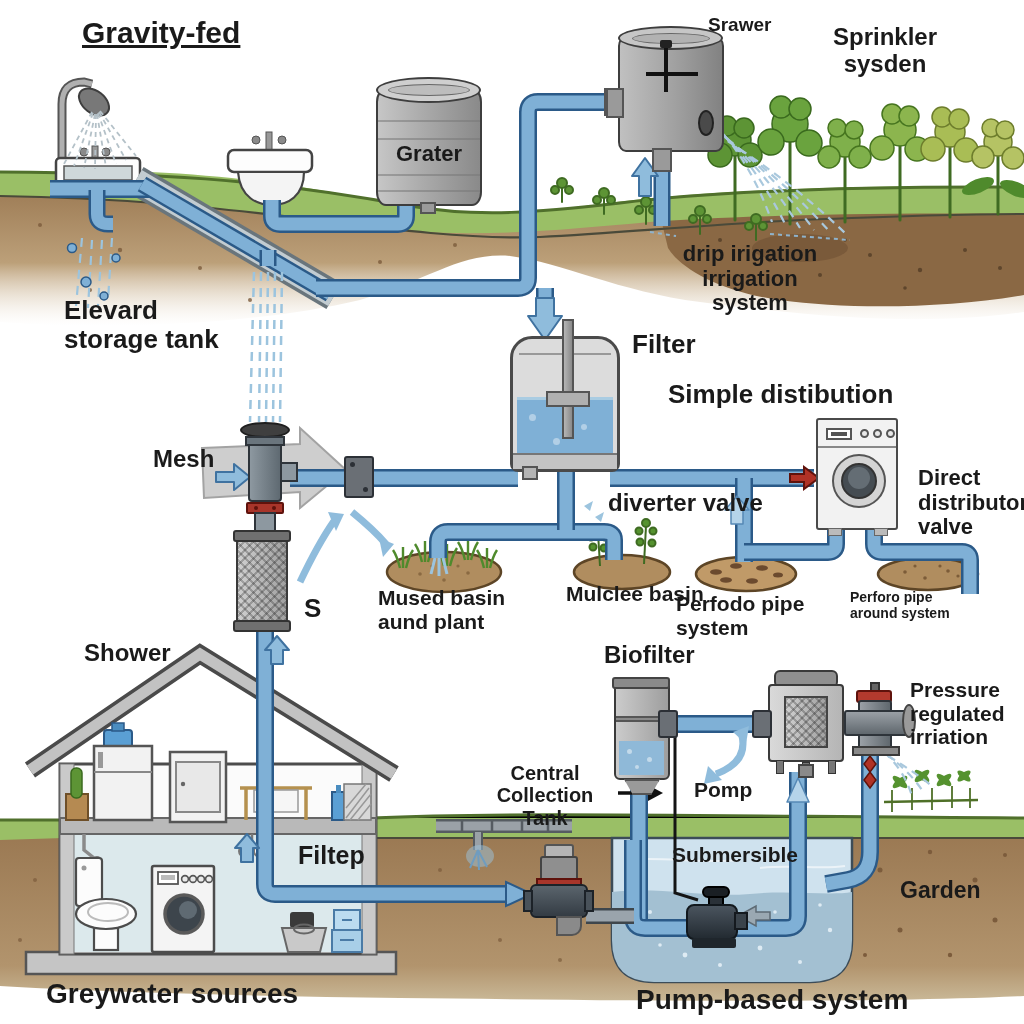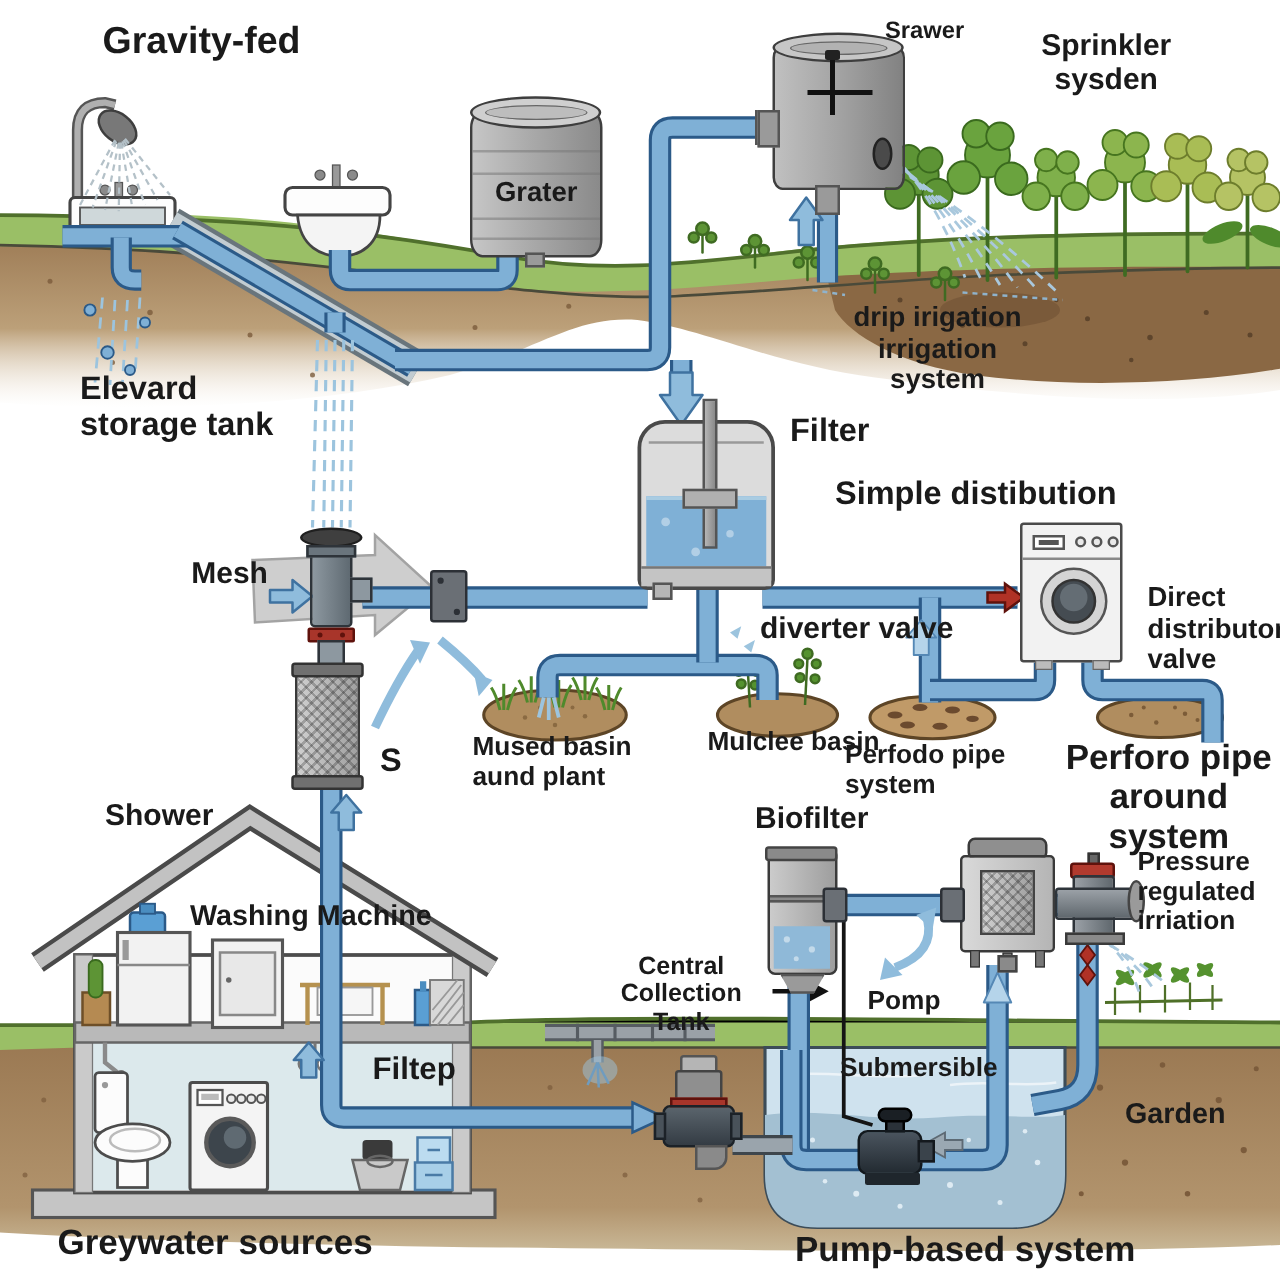--- a/index.html
+++ b/index.html
@@ -665,21 +665,21 @@
     <div class="obj" style="left:18px;top:0;width:28px;height:12px;background:#1a1f24;border:2px solid #000;border-radius:6px;"></div>
     <div class="obj" style="left:24px;top:10px;width:16px;height:10px;background:#2a3138;border:2px solid #000;"></div>
     <div class="obj" style="left:2px;top:18px;width:52px;height:36px;background:linear-gradient(#4a545e,#232b32);border:2px solid #12181d;border-radius:8px;"></div>
     <div class="obj" style="left:50px;top:26px;width:14px;height:18px;background:#3a434b;border:2px solid #14191e;"></div>
     <div class="obj" style="left:8px;top:52px;width:44px;height:10px;background:#1f262c;border-radius:2px;"></div>
   </div>
 
   <div class="obj" style="left:658px;top:710px;width:20px;height:28px;background:#6a6f75;border:2px solid #2c3036;border-radius:3px;"></div>
   <div class="obj" style="left:752px;top:710px;width:20px;height:28px;background:#6a6f75;border:2px solid #2c3036;border-radius:3px;"></div>
 
-  <div class="lbl" style="left:82px;top:16px;font-size:30px;">Gravity-fed</div>
+  <div class="lbl" style="left:82px;top:16px;font-size:30px;text-decoration:underline;">Gravity-fed</div>
   <div class="lbl" style="left:708px;top:14px;font-size:19px;">Srawer</div>
   <div class="lbl" style="left:820px;top:24px;width:130px;text-align:center;font-size:24px;">Sprinkler
 sysden</div>
   <div class="lbl" style="left:64px;top:296px;font-size:26px;">Elevard
 storage tank</div>
   <div class="lbl" style="left:660px;top:242px;width:180px;text-align:center;font-size:22px;">drip irigation
 irrigation
 system</div>
   <div class="lbl" style="left:632px;top:330px;font-size:26px;">Filter</div>
   <div class="lbl" style="left:668px;top:380px;font-size:26px;">Simple distibution</div>
@@ -687,29 +687,28 @@
   <div class="lbl" style="left:608px;top:490px;font-size:24px;">diverter valve</div>
   <div class="lbl" style="left:918px;top:466px;font-size:22px;">Direct
 distributon
 valve</div>
   <div class="lbl" style="left:304px;top:594px;font-size:26px;">S</div>
   <div class="lbl" style="left:378px;top:586px;width:136px;font-size:21px;">Mused basin
 aund plant</div>
   <div class="lbl" style="left:566px;top:582px;font-size:21px;">Mulclee basin</div>
   <div class="lbl" style="left:676px;top:592px;font-size:21px;">Perfodo pipe
 system</div>
-  <div class="lbl" style="left:850px;top:590px;width:170px;text-align:center;font-size:28px;">Perforo pipe
+  <div class="lbl" style="left:850px;top:590px;width:170px;text-align:left;font-size:14px;">Perforo pipe
 around system</div>
   <div class="lbl" style="left:84px;top:640px;font-size:24px;">Shower</div>
-  <div class="lbl" style="left:152px;top:720px;font-size:23px;">Washing Machine</div>
   <div class="lbl" style="left:298px;top:841px;font-size:25px;">Filtep</div>
   <div class="lbl" style="left:604px;top:642px;font-size:24px;">Biofilter</div>
   <div class="lbl" style="left:474px;top:762px;width:142px;text-align:center;font-size:20px;">Central
 Collection Tank</div>
-  <div class="lbl" style="left:694px;top:778px;font-size:21px;margin-top:11px;">Pomp</div>
+  <div class="lbl" style="left:694px;top:778px;font-size:21px;">Pomp</div>
   <div class="lbl" style="left:672px;top: 843px;font-size:21px;">Submersible</div>
   <div class="lbl" style="left:910px;top:678px;font-size:21px;">Pressure
 regulated
 irriation</div>
   <div class="lbl" style="left:900px;top:878px;font-size:23px;text-align:right;">Garden</div>
   <div class="lbl" style="left:46px;top:978px;font-size:28px;">Greywater sources</div>
   <div class="lbl" style="left:636px;top:984px;font-size:28px;">Pump-based system</div>
 
 </div>
 

